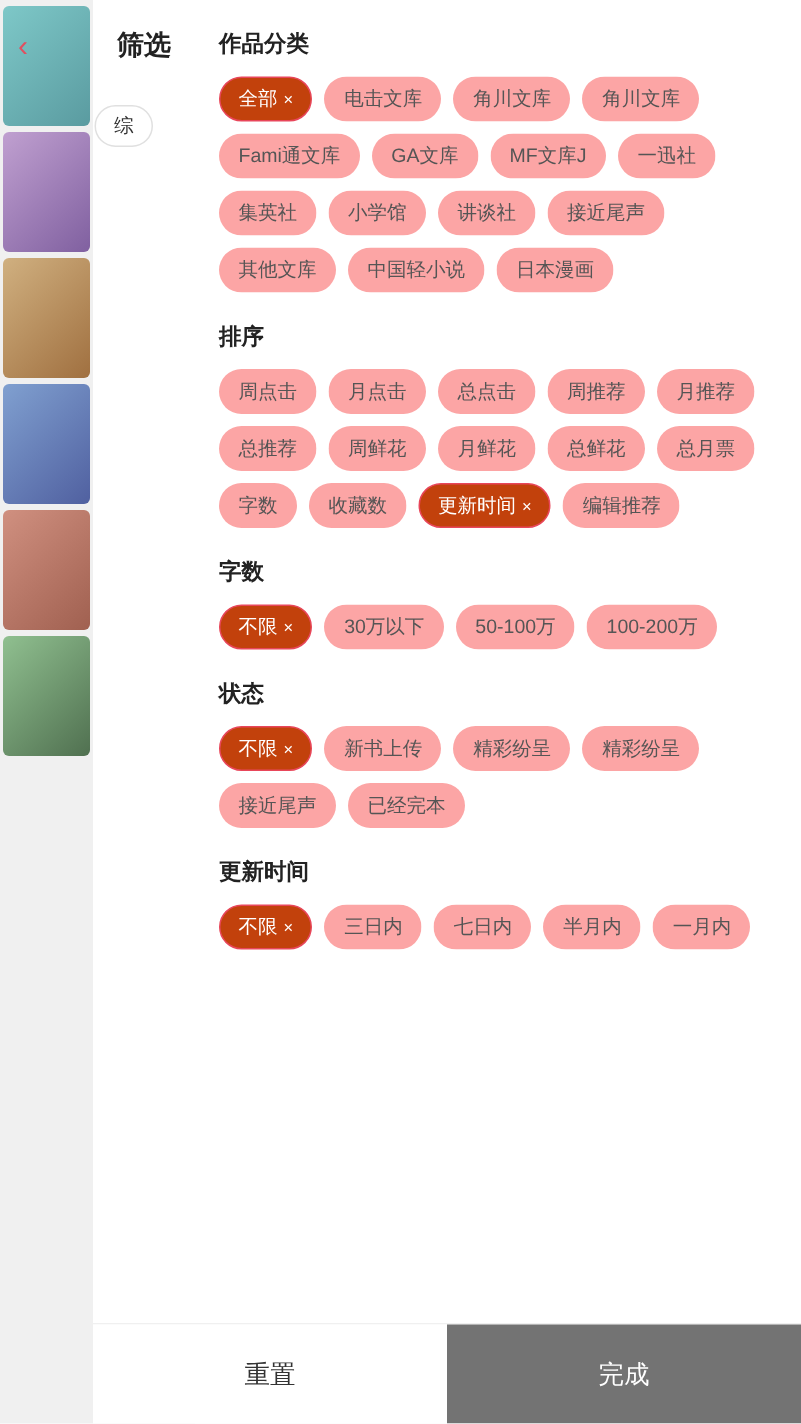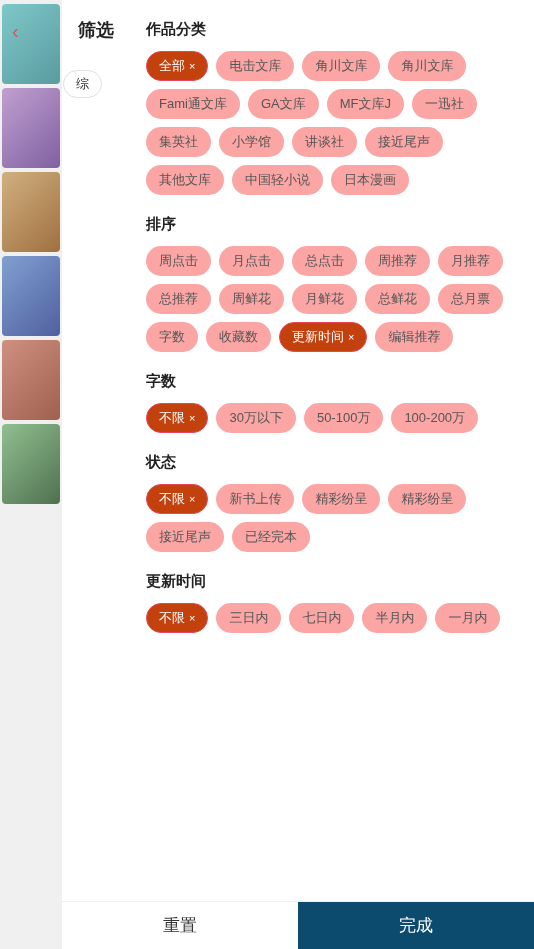--- a/index.html
+++ b/index.html
@@ -101,21 +101,21 @@
       margin-left: 4px;
       font-size: 11px;
     }
 
     
     .panel-footer {
       position: absolute;
       bottom: 0;
       left: 62px;
       width: 472px;
-      height: 48px;
+      height: 67px;
       display: flex;
       z-index: 10;
       background: #fff;
       border-top: 1px solid #f0f0f0;
     }
 
     .footer-btn {
       flex: 1;
       display: flex;
       align-items: center;
@@ -126,21 +126,21 @@
       border: none;
       background: none;
     }
 
     .footer-btn.reset {
       color: #333;
       background: #fff;
     }
 
     .footer-btn.confirm {
-      background: #0c4a6e;
+      background: #737373;
       color: #fff;
       text-align: right;
     }
 
     
     .sidebar-thumb {
       width: 58px;
       height: 80px;
       background: linear-gradient(135deg, #ccc 0%, #aaa 100%);
       border-radius: 4px;

